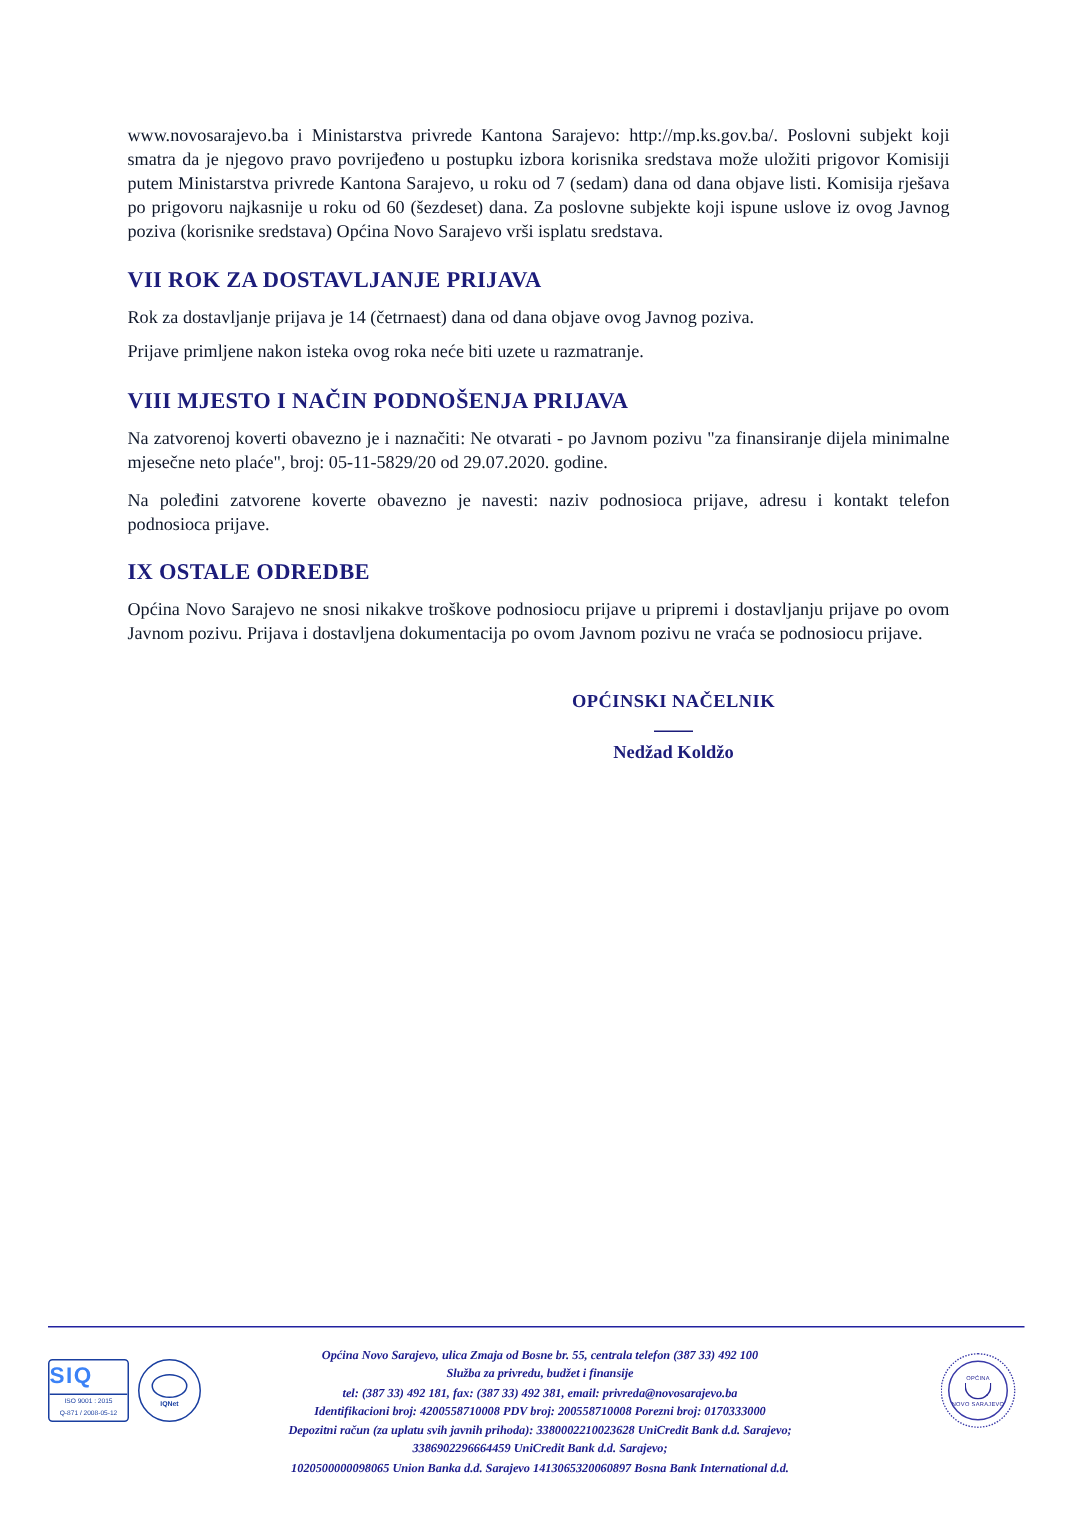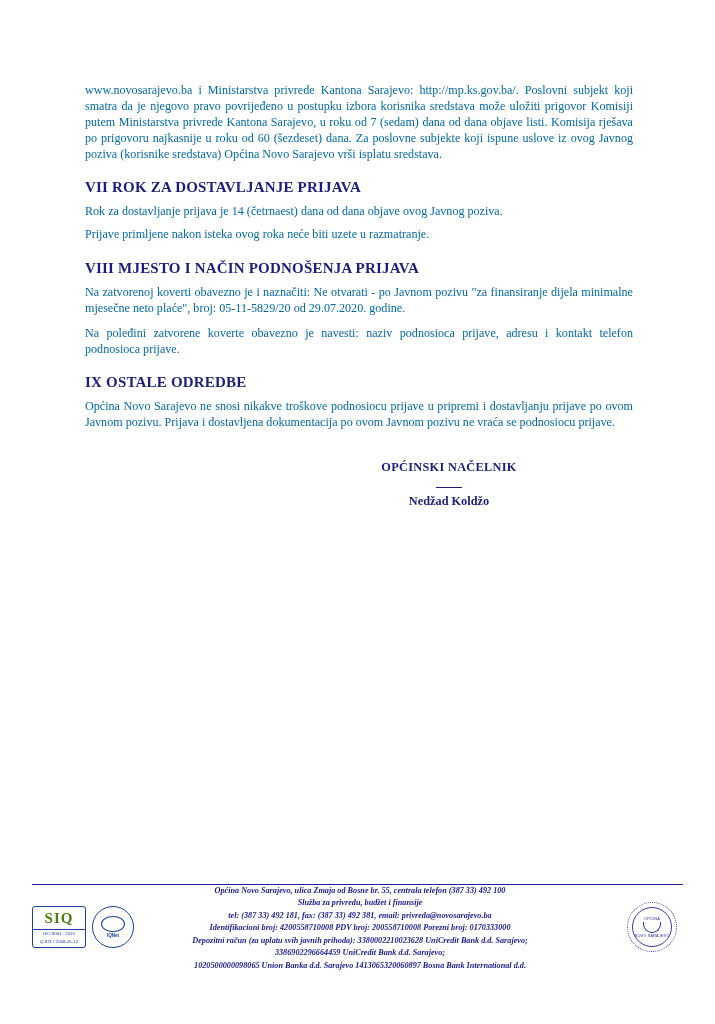--- a/index.html
+++ b/index.html
@@ -26,21 +26,21 @@
     left: 85px;
     top: 82px;
     width: 548px;
     color: #1c1c7a;
   }
   p.para {
     margin: 0 0 9px 0;
     font-size: 12.1px;
     line-height: 1.33;
     text-align: justify;
-    color: #0369a1;
+    color: #0f172a;
   }
   p.para.tight {
     margin-bottom: 7px;
   }
   h2.heading {
     font-size: 15px;
     font-weight: bold;
     margin: 17px 0 7px 0;
     letter-spacing: 0.2px;
     color: #1c1c7a;
@@ -76,21 +76,21 @@
   }
   .footer-rule {
     position: absolute;
     top: 0;
     left: 32px;
     width: 651px;
     border-top: 1px solid #2222a0;
   }
   .footer-text {
     position: absolute;
-    top: 1px;
+    top: 14px;
     left: 110px;
     width: 500px;
     text-align: center;
     font-style: italic;
     font-weight: bold;
     font-size: 8.2px;
     line-height: 1.52;
     color: #1a1a8c;
   }
   .footer-text div {
@@ -107,25 +107,25 @@
   .siq {
     width: 52px;
     height: 40px;
     border: 1.5px solid #1a3fa0;
     border-radius: 3px;
     position: relative;
     background: #fff;
     overflow: hidden;
   }
   .siq .siq-top {
-    font-family: Liberation Serif, serif;
+    font-family: Liberation Sans, sans-serif;
     font-weight: bold;
     font-size: 15px;
-    color: #4d7c0f;
-    text-align: center;
+    color: #3b82f6;
+    text-align: left;
     line-height: 22px;
     letter-spacing: 1px;
   }
   .siq .siq-bar {
     border-top: 1px solid #1a3fa0;
     font-family: "Liberation Sans", sans-serif;
     font-size: 4.4px;
     text-align: center;
     color: #1a3fa0;
     line-height: 1.5;

